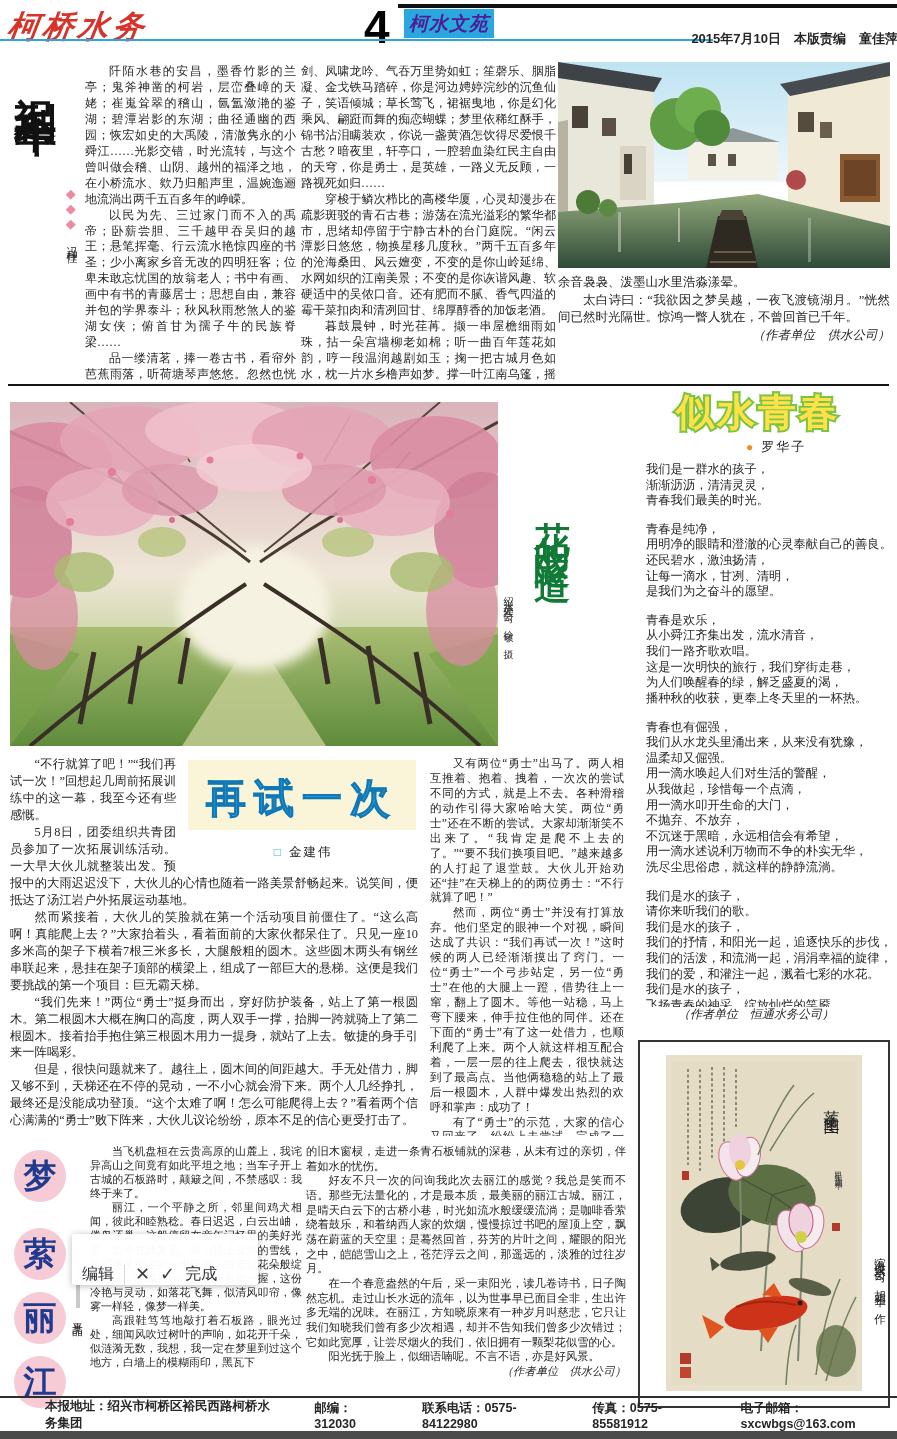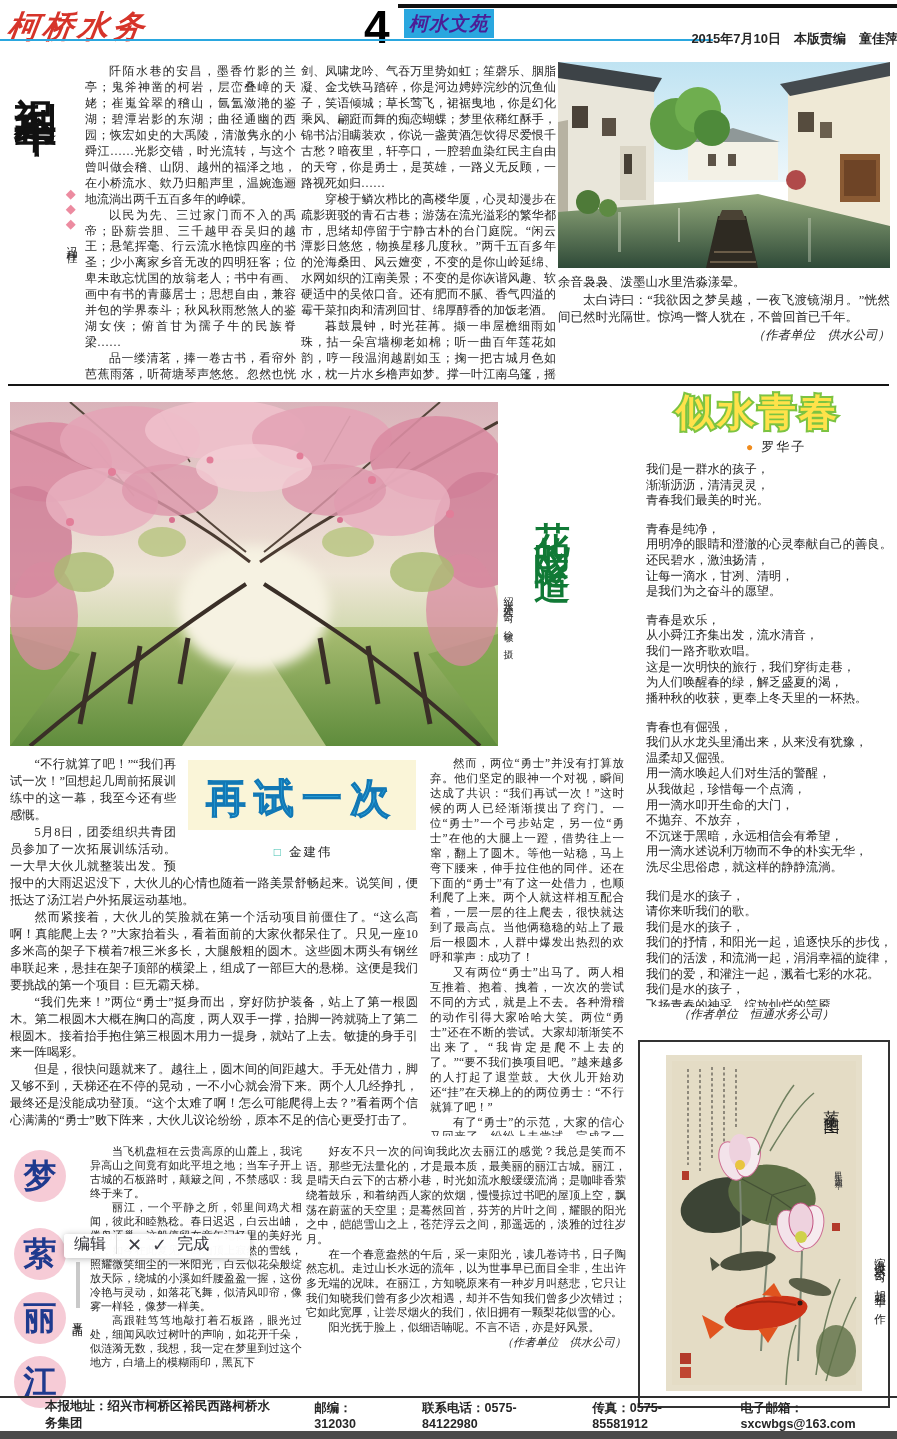--- a/index.html
+++ b/index.html
@@ -54,22 +54,22 @@
   .a2sq{color:#3bbfae;font-size:12px;margin-right:6px;}
   
   .a3circle{width:52px;height:52px;border-radius:50%;background:#f6cbd6;color:#1f3a8e;
             font-weight:900;font-size:33px;display:flex;align-items:center;justify-content:center;}
   .a3bar{left:76px;top:1262px;width:4px;height:46px;background:#c9c9c9;}
   .a3author{left:70px;top:1314px;font-size:10.5px;letter-spacing:2px;}
   .a3c1{left:90px;top:1144px;width:212px;height:254px;font-size:11px;line-height:1.28;overflow:hidden;}
   .a3c2{left:306px;top:1144px;width:320px;height:256px;font-size:11.3px;line-height:1.3;overflow:hidden;}
   .inlinecredit{font-style:italic;float:right;}
   
-  .toolbar{left:64px;top:1234px;width:166px;height:24px;background:rgba(255,255,255,.97);
-           border-radius:3px;box-shadow:0 1px 7px rgba(0,0,0,.28);display:flex;align-items:flex-start;
+  .toolbar{left:72px;top:1234px;width:166px;height:51px;background:rgba(255,255,255,.97);
+           border-radius:3px;box-shadow:0 1px 7px rgba(0,0,0,.28);display:flex;align-items:flex-end;
            padding:0 10px;gap:10px;z-index:50;}
   .toolbar .lbl{font-size:16px;color:#2f2f35;}
   .toolbar .div{width:1px;height:20px;background:#d8d8d8;}
   .toolbar .ic{font-size:18px;color:#3e3e45;cursor:pointer;}
   
   .paintbox{left:638px;top:1040px;width:252px;height:368px;border:2px solid #333;box-sizing:border-box;}
   .paintcredit{right:10px;top:1248px;font-size:11.5px;letter-spacing:3px;color:#222;height:150px;position:absolute;}
   
   .frule{left:0;top:1396px;width:897px;height:2px;background:#2e2e2e;}
   .frow{left:0;top:1402px;width:897px;height:26px;display:flex;align-items:center;
@@ -272,42 +272,43 @@
           <span class="a2sq">□</span><span>金建伟</span>
         </div>
       </div>
       <p>“不行就算了吧！”“我们再试一次！”回想起几周前拓展训练中的这一幕，我至今还有些感慨。</p>
       <p>5月8日，团委组织共青团员参加了一次拓展训练活动。一大早大伙儿就整装出发。预报中的大雨迟迟没下，大伙儿的心情也随着一路美景舒畅起来。说笑间，便抵达了汤江岩户外拓展运动基地。</p>
       <p>然而紧接着，大伙儿的笑脸就在第一个活动项目前僵住了。“这么高啊！真能爬上去？”大家抬着头，看着面前的大家伙都呆住了。只见一座10多米高的架子下横着7根三米多长，大腿般粗的圆木。这些圆木两头有钢丝串联起来，悬挂在架子顶部的横梁上，组成了一部巨大的悬梯。这便是我们要挑战的第一个项目：巨无霸天梯。</p>
       <p>“我们先来！”两位“勇士”挺身而出，穿好防护装备，站上了第一根圆木。第二根圆木大概在胸口的高度，两人双手一撑，抬脚一跨就骑上了第二根圆木。接着抬手抱住第三根圆木用力一提身，就站了上去。敏捷的身手引来一阵喝彩。</p>
       <p>但是，很快问题就来了。越往上，圆木间的间距越大。手无处借力，脚又够不到，天梯还在不停的晃动，一不小心就会滑下来。两个人几经挣扎，最终还是没能成功登顶。“这个太难了啊！怎么可能爬得上去？”看着两个信心满满的“勇士”败下阵来，大伙儿议论纷纷，原本不足的信心更受打击了。</p>
     </div>
     <div class="a2right">
+      <p>又有两位“勇士”出马了。两人相互推着、抱着、拽着，一次次的尝试不同的方式，就是上不去。各种滑稽的动作引得大家哈哈大笑。两位“勇士”还在不断的尝试。大家却渐渐笑不出来了。“我肯定是爬不上去的了。”“要不我们换项目吧。”越来越多的人打起了退堂鼓。大伙儿开始劝还“挂”在天梯上的的两位勇士：“不行就算了吧！”</p>
       <p>然而，两位“勇士”并没有打算放弃。他们坚定的眼神一个对视，瞬间达成了共识：“我们再试一次！”这时候的两人已经渐渐摸出了窍门。一位“勇士”一个弓步站定，另一位“勇士”在他的大腿上一蹬，借势往上一窜，翻上了圆木。等他一站稳，马上弯下腰来，伸手拉住他的同伴。还在下面的“勇士”有了这一处借力，也顺利爬了上来。两个人就这样相互配合着，一层一层的往上爬去，很快就达到了最高点。当他俩稳稳的站上了最后一根圆木，人群中爆发出热烈的欢呼和掌声：成功了！</p>
-      <p>又有两位“勇士”出马了。两人相互推着、抱着、拽着，一次次的尝试不同的方式，就是上不去。各种滑稽的动作引得大家哈哈大笑。两位“勇士”还在不断的尝试。大家却渐渐笑不出来了。“我肯定是爬不上去的了。”“要不我们换项目吧。”越来越多的人打起了退堂鼓。大伙儿开始劝还“挂”在天梯上的的两位勇士：“不行就算了吧！”</p>
       <p>有了“勇士”的示范，大家的信心又回来了，纷纷上去尝试，完成了一次对自我的挑战。经过这样的一个游戏，大家都懂得了团队协作的重要性，也学到了面对困难，我们要的不是退缩，而是：试一次，再试一次！</p>
 
     </div>
   </div>
 
   <div class="abs" style="left:14px;top:1150px;display:flex;flex-direction:column;">
     <div class="a3circle" style="margin-bottom:26px;">梦</div>
     <div class="a3circle" style="margin-bottom:12px;">萦</div>
     <div class="a3circle" style="margin-bottom:12px;">丽</div>
     <div class="a3circle">江</div>
   </div>
   <div class="abs a3bar"></div>
   <div class="abs a3author v">平晶晶</div>
 
   <div class="abs a3c1 col">
     <p>当飞机盘桓在云贵高原的山麓上，我诧异高山之间竟有如此平坦之地；当车子开上古城的石板路时，颠簸之间，不禁感叹：我终于来了。</p>
     <p>丽江，一个平静之所，邻里间鸡犬相闻，彼此和睦熟稔。春日迟迟，白云出岫，倦鸟还巢，这般停留在童年记忆里的美好光景，如今在此复见。高山顶上寂然的雪线，照耀微笑细尘的一米阳光，白云似花朵般绽放天际，绕城的小溪如纤腰盈盈一握，这份冷艳与灵动，如落花飞舞，似清风叩帘，像雾一样轻，像梦一样美。</p>
     <p>高跟鞋笃笃地敲打着石板路，眼光过处，细闻风吹过树叶的声响，如花开千朵，似涟漪无数，我想，我一定在梦里到过这个地方，白墙上的模糊雨印，黑瓦下</p>
   </div>
   <div class="abs a3c2 col">
+    <p class="noind">的旧木窗棂，走进一条青石板铺就的深巷，从未有过的亲切，伴着如水的忧伤。</p>
     <p>好友不只一次的问询我此次去丽江的感觉？我总是笑而不语。那些无法量化的，才是最本质，最美丽的丽江古城。丽江，是晴天白云下的古桥小巷，时光如流水般缓缓流淌；是咖啡香萦绕着鼓乐，和着纳西人家的炊烟，慢慢掠过书吧的屋顶上空，飘荡在蔚蓝的天空里；是蓦然回首，芬芳的片叶之间，耀眼的阳光之中，皑皑雪山之上，苍茫浮云之间，那遥远的，淡雅的过往岁月。</p>
     <p>在一个春意盎然的午后，采一束阳光，读几卷诗书，日子陶然忘机。走过山长水远的流年，以为世事早已面目全非，生出许多无端的况味。在丽江，方知晓原来有一种岁月叫慈悲，它只让我们知晓我们曾有多少次相遇，却并不告知我们曾多少次错过；它如此宽厚，让尝尽烟火的我们，依旧拥有一颗梨花似雪的心。</p>
     <p><span>阳光抚于脸上，似细语喃呢。不言不语，亦是好风景。</span><span class="inlinecredit">（作者单位　供水公司）</span></p>
   </div>
 
   <div class="abs toolbar sans">
     <span class="lbl">编辑</span>
     <span class="div"></span>
     <span class="ic">✕</span>
     <span class="ic">✓</span>

